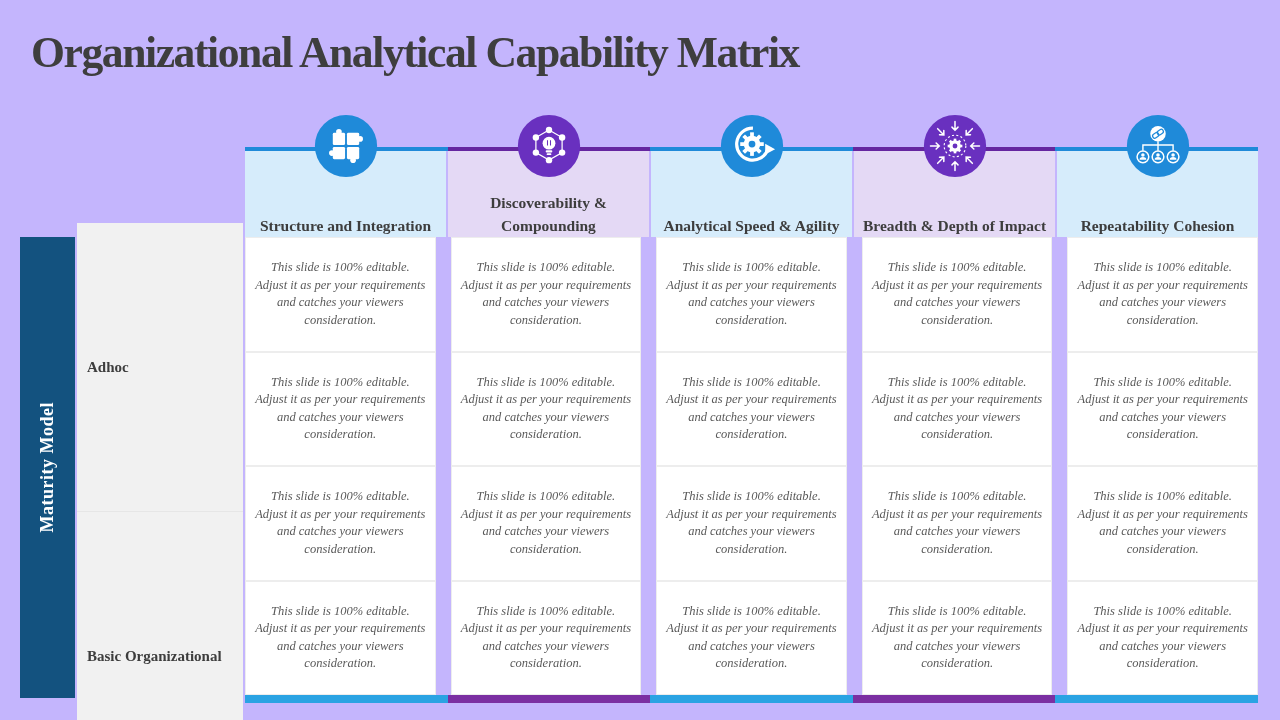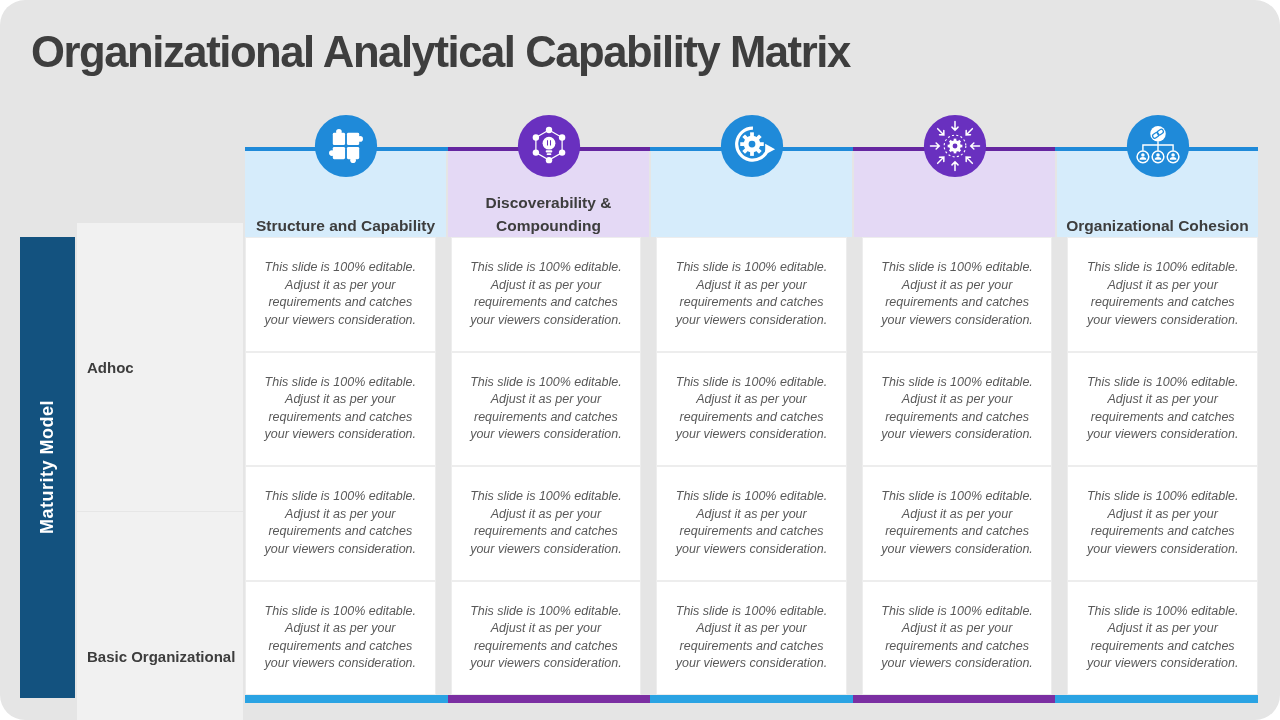--- a/index.html
+++ b/index.html
@@ -1,17 +1,17 @@
 <!DOCTYPE html>
 <html style="--accent-blue: #1f8ad9; --accent-blue-light: #d6ecfb; --accent-blue-bar: #2aa3e3; --accent-purple: #6930bf; --accent-purple-line: #6526a0; --accent-purple-light: #e4d9f5; --accent-purple-bar: #7b2fa2; --navy: #13527f; --label-bg: #f1f1f1; --title-text: #3e3e3e; --body-text: #595959;"><head>
 <meta charset="utf-8">
 <style>
   html,body{margin:0;padding:0;background:#fff;}
-  .slide{position:relative;width:1280px;height:720px;background:#e5e5e5;overflow:hidden;
-         font-family:Liberation Sans, sans-serif;border-radius:25px;}
+  .slide{position:relative;width:1280px;height:720px;background:#c4b5fd;overflow:hidden;
+         font-family:Liberation Serif, serif;}
   .title{position:absolute;left:31px;top:26px;margin:0;font-size:45px;font-weight:800;
          letter-spacing:-1.5px;color:var(--title-text,#3e3e3e);transform:scaleX(.97);transform-origin:left;}
 
   
   .theme-blue{--line:var(--accent-blue,#1f8ad9);--bg:var(--accent-blue-light,#d6ecfb);
               --bar:var(--accent-blue-bar,#2aa3e3);--circle:var(--accent-blue,#1f8ad9);}
   .theme-purple{--line:var(--accent-purple-line,#6526a0);--bg:var(--accent-purple-light,#e4d9f5);
               --bar:var(--accent-purple-bar,#7b2fa2);--circle:var(--accent-purple,#6930bf);}
 
   .topline{position:absolute;left:245px;top:147px;width:1013px;height:4px;display:flex;}
@@ -70,21 +70,21 @@
             <rect x="36" y="21" width="13" height="13" rx="1.5"></rect>
             <rect x="21" y="36" width="13" height="13" rx="1.5"></rect>
             <rect x="36" y="36" width="13" height="13" rx="1.5"></rect>
             <circle cx="27.5" cy="20" r="3"></circle>
             <circle cx="50" cy="27.5" r="3"></circle>
             <circle cx="42.5" cy="50" r="3"></circle>
             <circle cx="20" cy="42.5" r="3"></circle>
           </g>
         </svg>
       </div>
-      <div class="hlabel">Structure and Capability</div>
+      <div class="hlabel">Structure and Integration</div>
     </div>
 
     <div class="hcell theme-purple">
       <div class="hicon">
         <svg viewBox="0 0 70 70">
           <circle cx="35" cy="35" r="33" fill="var(--circle)"></circle>
           <polygon points="35,18 48.9,26 48.9,42 35,50 21.1,42 21.1,26" fill="none" stroke="#fff" stroke-width="1.3"></polygon>
           <g fill="#fff">
             <circle cx="35" cy="18" r="3.4"></circle>
               <circle cx="48.9" cy="26" r="3.4"></circle>
@@ -115,20 +115,21 @@
             <rect x="33" y="20.5" width="4" height="5" transform="rotate(135 35 33)"></rect>
             <rect x="33" y="20.5" width="4" height="5" transform="rotate(180 35 33)"></rect>
             <rect x="33" y="20.5" width="4" height="5" transform="rotate(225 35 33)"></rect>
             <rect x="33" y="20.5" width="4" height="5" transform="rotate(270 35 33)"></rect>
             <rect x="33" y="20.5" width="4" height="5" transform="rotate(315 35 33)"></rect>
             <circle cx="35" cy="33" r="8.8"></circle>
           </g>
           <circle cx="35" cy="33" r="3.6" fill="var(--circle)"></circle>
         </svg>
       </div>
+      <div class="hlabel">Analytical Speed &amp; Agility</div>
     </div>
 
     <div class="hcell theme-purple">
       <div class="hicon">
         <svg viewBox="0 0 70 70">
           <circle cx="35" cy="35" r="33" fill="var(--circle)"></circle>
           <circle cx="35" cy="35" r="11.5" fill="none" stroke="#fff" stroke-width="1.2" stroke-dasharray="2.2 2.4"></circle>
           <g stroke="#fff" stroke-width="1.6" fill="none" stroke-linecap="round">
             <path d="M35 9 L35 18 M31.8 15 L35 18.3 L38.2 15" transform="rotate(0 35 35)"></path>
             <path d="M35 9 L35 18 M31.8 15 L35 18.3 L38.2 15" transform="rotate(45 35 35)"></path>
@@ -146,20 +147,21 @@
             <rect x="33.6" y="27.2" width="2.8" height="3.2" transform="rotate(135 35 35)"></rect>
             <rect x="33.6" y="27.2" width="2.8" height="3.2" transform="rotate(180 35 35)"></rect>
             <rect x="33.6" y="27.2" width="2.8" height="3.2" transform="rotate(225 35 35)"></rect>
             <rect x="33.6" y="27.2" width="2.8" height="3.2" transform="rotate(270 35 35)"></rect>
             <rect x="33.6" y="27.2" width="2.8" height="3.2" transform="rotate(315 35 35)"></rect>
             <circle cx="35" cy="35" r="6.2"></circle>
           </g>
           <circle cx="35" cy="35" r="2.6" fill="var(--circle)"></circle>
         </svg>
       </div>
+      <div class="hlabel">Breadth &amp; Depth of Impact</div>
     </div>
 
     <div class="hcell theme-blue">
       <div class="hicon">
         <svg viewBox="0 0 70 70">
           <circle cx="35" cy="35" r="33" fill="var(--circle)"></circle>
           <g stroke="#fff" stroke-width="1.5" fill="none">
             <path d="M35 30 L35 34 M19 40 L19 34 L51 34 L51 40 M35 34 L35 40"></path>
           </g>
           <circle cx="35" cy="22" r="8.2" fill="#fff"></circle>
@@ -175,21 +177,21 @@
           <g fill="#fff">
             <circle cx="19" cy="44.6" r="1.9"></circle>
               <path d="M15.4 49.6 a3.6 2.9 0 0 1 7.2 0 Z"></path>
             <circle cx="35" cy="44.6" r="1.9"></circle>
               <path d="M31.4 49.6 a3.6 2.9 0 0 1 7.2 0 Z"></path>
             <circle cx="51" cy="44.6" r="1.9"></circle>
               <path d="M47.4 49.6 a3.6 2.9 0 0 1 7.2 0 Z"></path>
           </g>
         </svg>
       </div>
-      <div class="hlabel">Organizational Cohesion</div>
+      <div class="hlabel">Repeatability Cohesion</div>
     </div>
   </div>
 
   <div class="maturity">
     <span>Maturity Model</span>
   </div>
 
   <div class="rowlabels">
     <div class="rowlabel">Adhoc</div>
     <div class="rowlabel">Basic Organizational</div>

